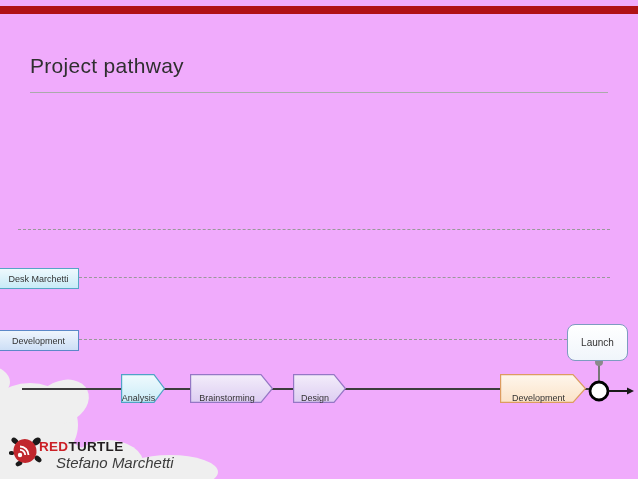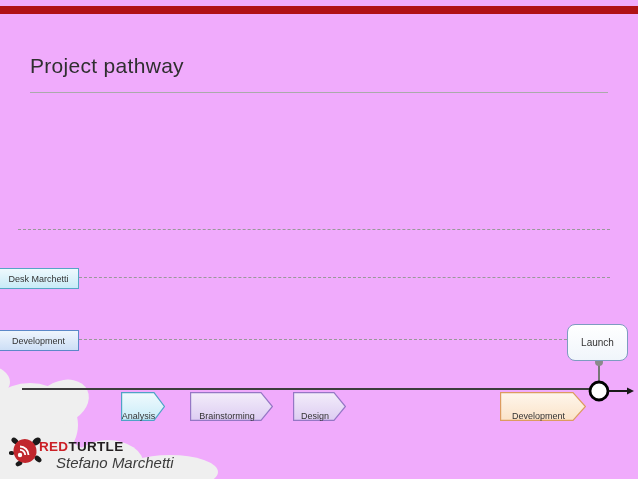--- a/index.html
+++ b/index.html
@@ -11,21 +11,21 @@
   .title-rule{position:absolute;left:30px;top:92px;width:578px;height:1px;background:#aaaaaa;}
   .dash{position:absolute;height:0;border-top:1px dashed #999999;}
   .dash1{left:18px;top:229px;width:592px;}
   .dash2{left:79px;top:277px;width:531px;}
   .dash3{left:79px;top:339px;width:488px;}
   .lane-box{position:absolute;left:-2px;width:81px;height:21px;display:flex;align-items:center;
             justify-content:center;font-size:9px;color:#333;box-sizing:border-box;}
   .lane-desk{top:268px;border:1px solid #55a6c5;background:linear-gradient(#eef9fd,#c8ebf7);}
   .lane-coord{top:330px;border:1px solid #5c88c8;background:linear-gradient(#eff5fd,#cddff6);}
   .main-line{position:absolute;left:22px;top:388px;width:568px;height:2px;background:#3c3c3c;}
-  .stage{position:absolute;top:392px;height:47px;}
+  .stage{position:absolute;top:374px;height:47px;}
   .stage svg{position:absolute;left:0;top:0;}
   .stage-label{position:absolute;inset:0;display:flex;align-items:center;justify-content:center;
                padding-right:9px;font-size:9px;color:#333;}
   .connector-v{position:absolute;left:598px;top:364px;width:2px;height:18px;background:#777;}
   .connector-dot{position:absolute;left:595px;top:358px;width:8px;height:8px;border-radius:50%;
                  background:#8a8a8a;}
   .launch-box{position:absolute;left:567px;top:324px;width:61px;height:37px;box-sizing:border-box;
               border:1.5px solid #7d9cc0;border-radius:8px;background:linear-gradient(#ffffff,#f0f5fb);
               display:flex;align-items:center;justify-content:center;font-size:10px;color:#333;}
   .end-node{position:absolute;left:586px;top:378px;}

